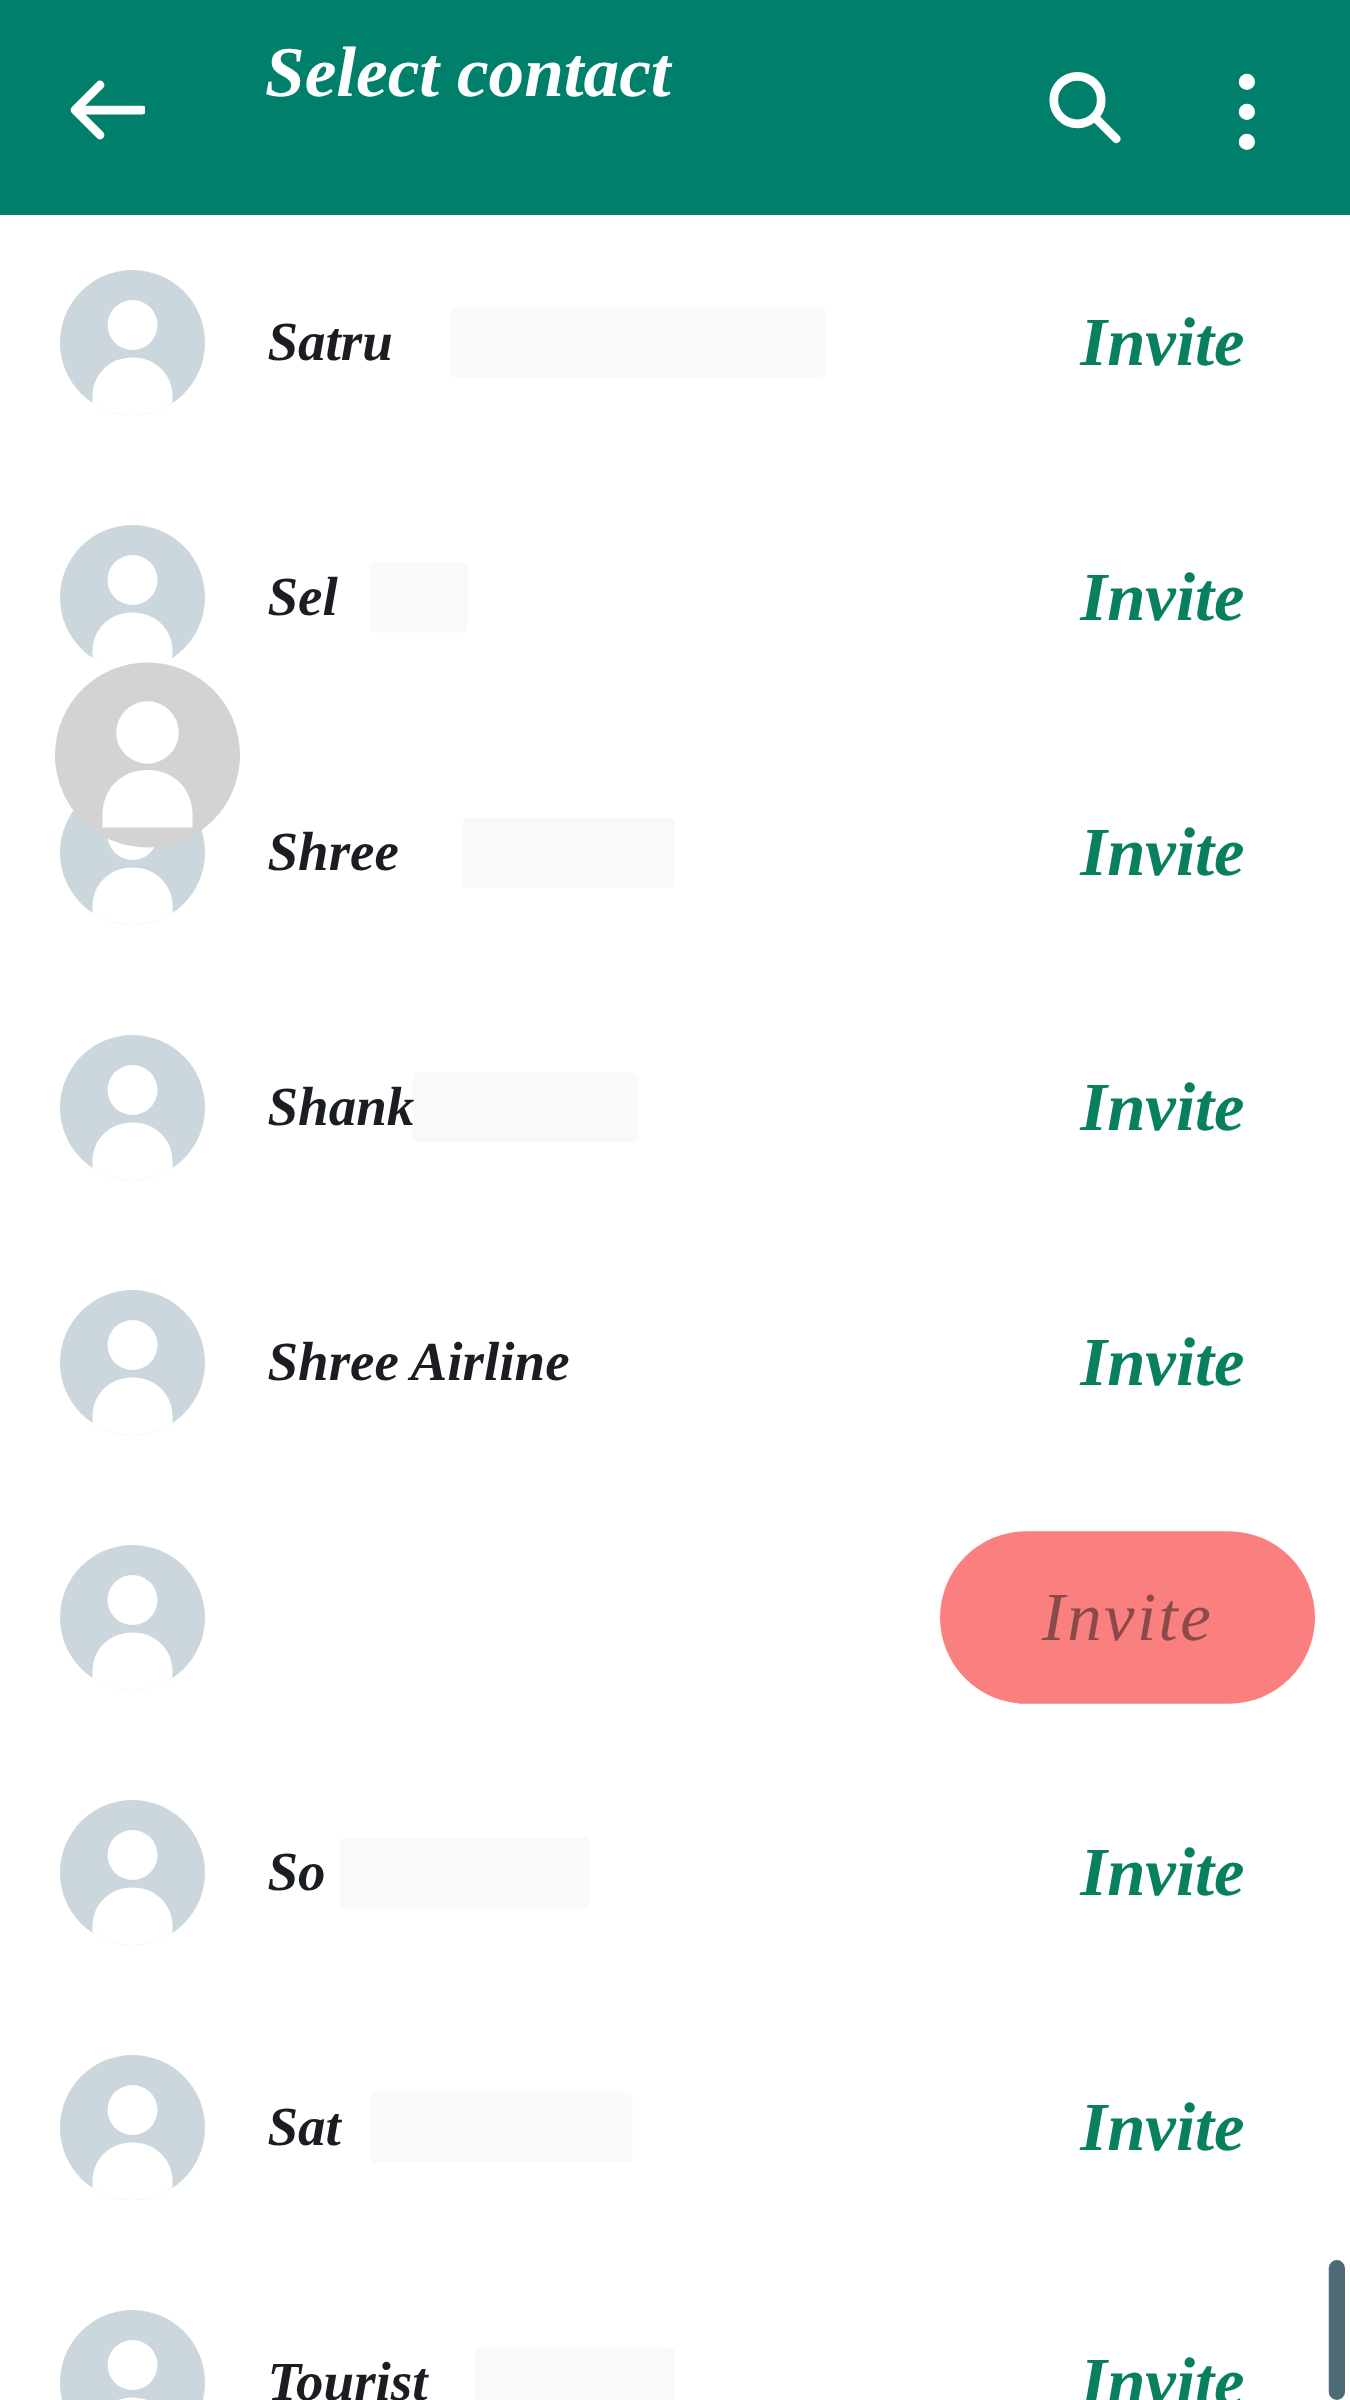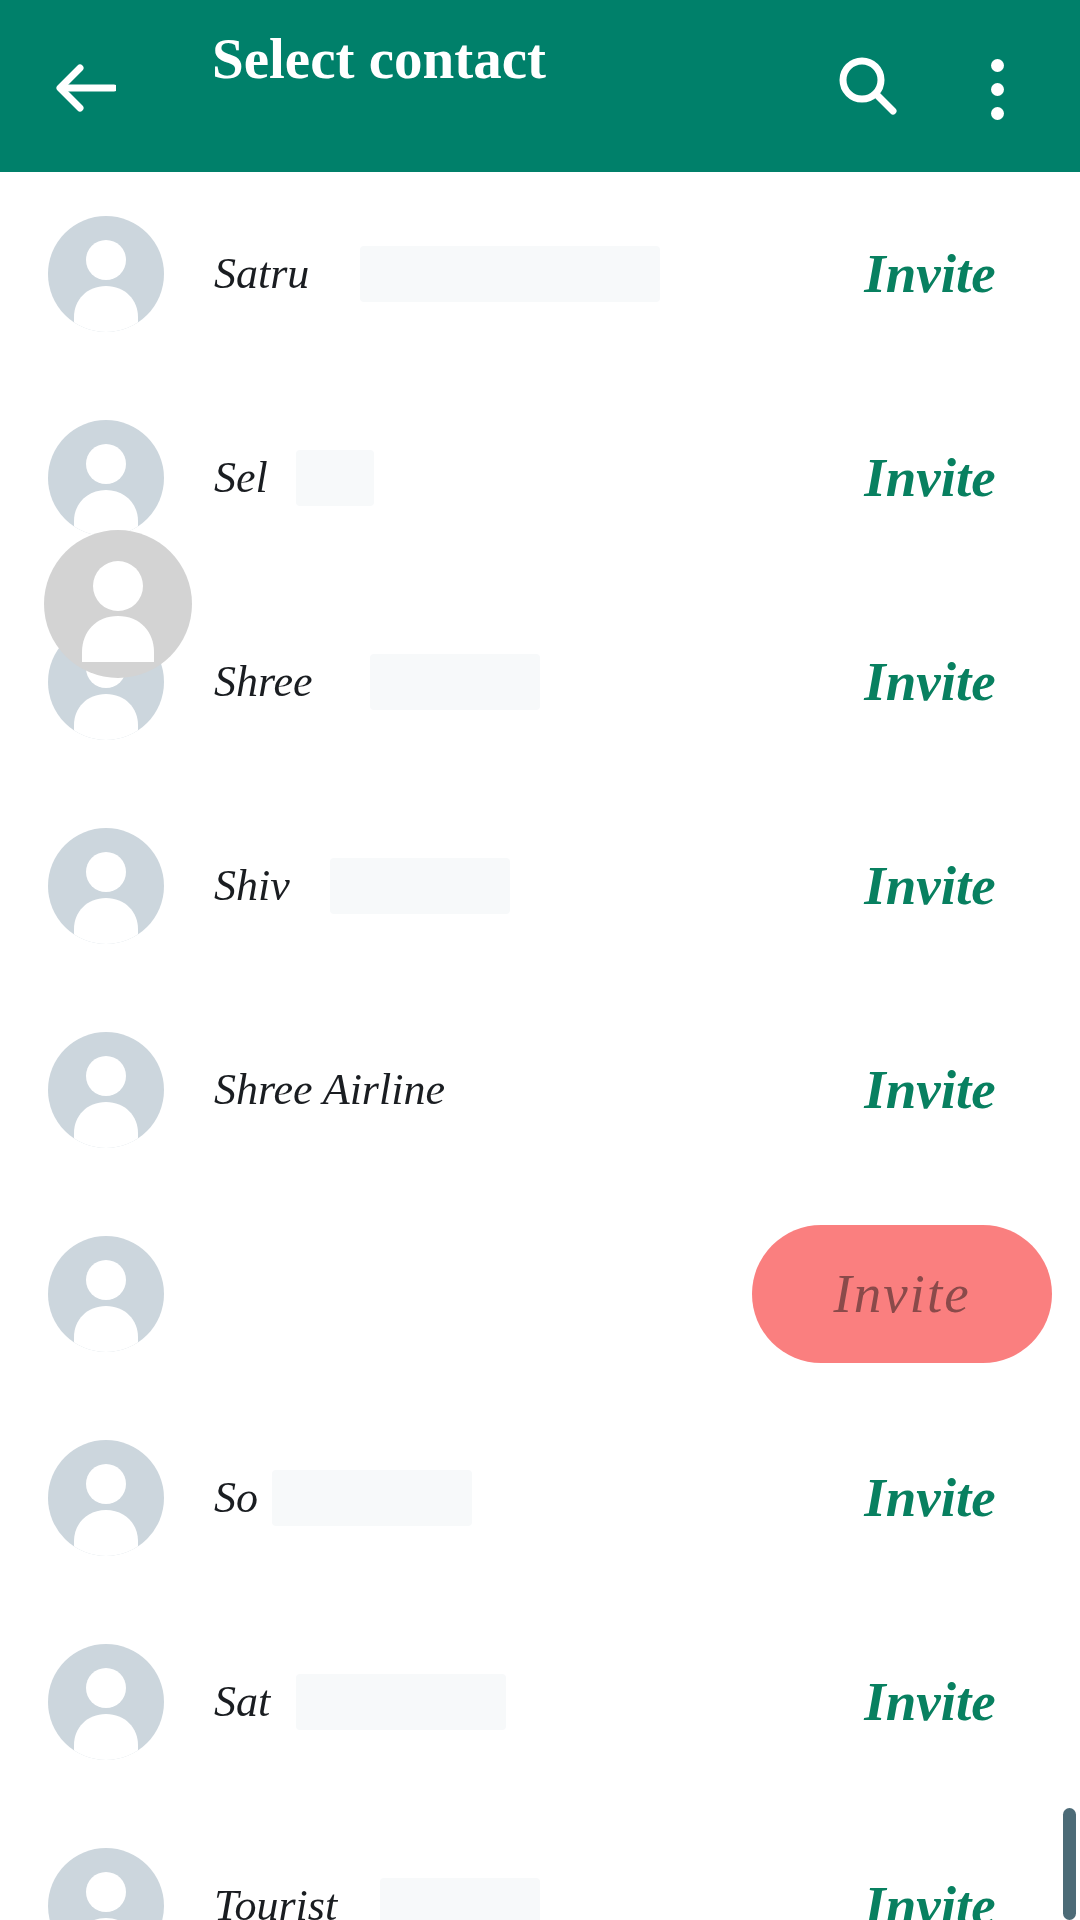--- a/index.html
+++ b/index.html
@@ -52,20 +52,21 @@
 
   .title-block {
     position:absolute;
     left:212px;
     top:28px;
   }
 
   .appbar-title {
     font-size:57px;
     line-height:62px;
+    font-style:italic;
     font-weight:700;
     color:#ffffff;
     letter-spacing:0px;
     white-space:nowrap;
   }
 
   .appbar-subtitle {
     font-size:33px;
     line-height:40px;
     font-style:italic;
@@ -150,21 +151,21 @@
   .avatar svg { display:block; }
 
   .row-name {
     position:absolute;
     left:214px;
     top:50%;
     transform:translateY(-50%);
     font-size:44px;
     line-height:52px;
     font-style:italic;
-    font-weight:400;
+    font-weight:700;
     color:#1a1d21;
     white-space:nowrap;
     letter-spacing:0px;
   }
 
   
   .redaction {
     position:absolute;
     top:50%;
     transform:translateY(-50%);
@@ -323,21 +324,21 @@
         <div class="invite">Invite</div>
       </div>
       <div class="row">
         <div class="avatar">
           <svg width="116" height="116" viewBox="0 0 116 116" aria-hidden="true">
             <circle cx="58" cy="44" r="20" fill="#ffffff"></circle>
             <path d="M58 70 C39 70 26 84 26 101 L26 116 L90 116 L90 101 C90 84 77 70 58 70 Z" fill="#ffffff"></path>
           </svg>
         </div>
         <div class="redaction" style="left: 330px; width: 180px;"></div>
-        <div class="row-name">Shiv</div>
+        <div class="row-name">Shank</div>
         <div class="invite">Invite</div>
       </div>
       <div class="row">
         <div class="avatar">
           <svg width="116" height="116" viewBox="0 0 116 116" aria-hidden="true">
             <circle cx="58" cy="44" r="20" fill="#ffffff"></circle>
             <path d="M58 70 C39 70 26 84 26 101 L26 116 L90 116 L90 101 C90 84 77 70 58 70 Z" fill="#ffffff"></path>
           </svg>
         </div>
         <div class="row-name">Shree Airline</div>

